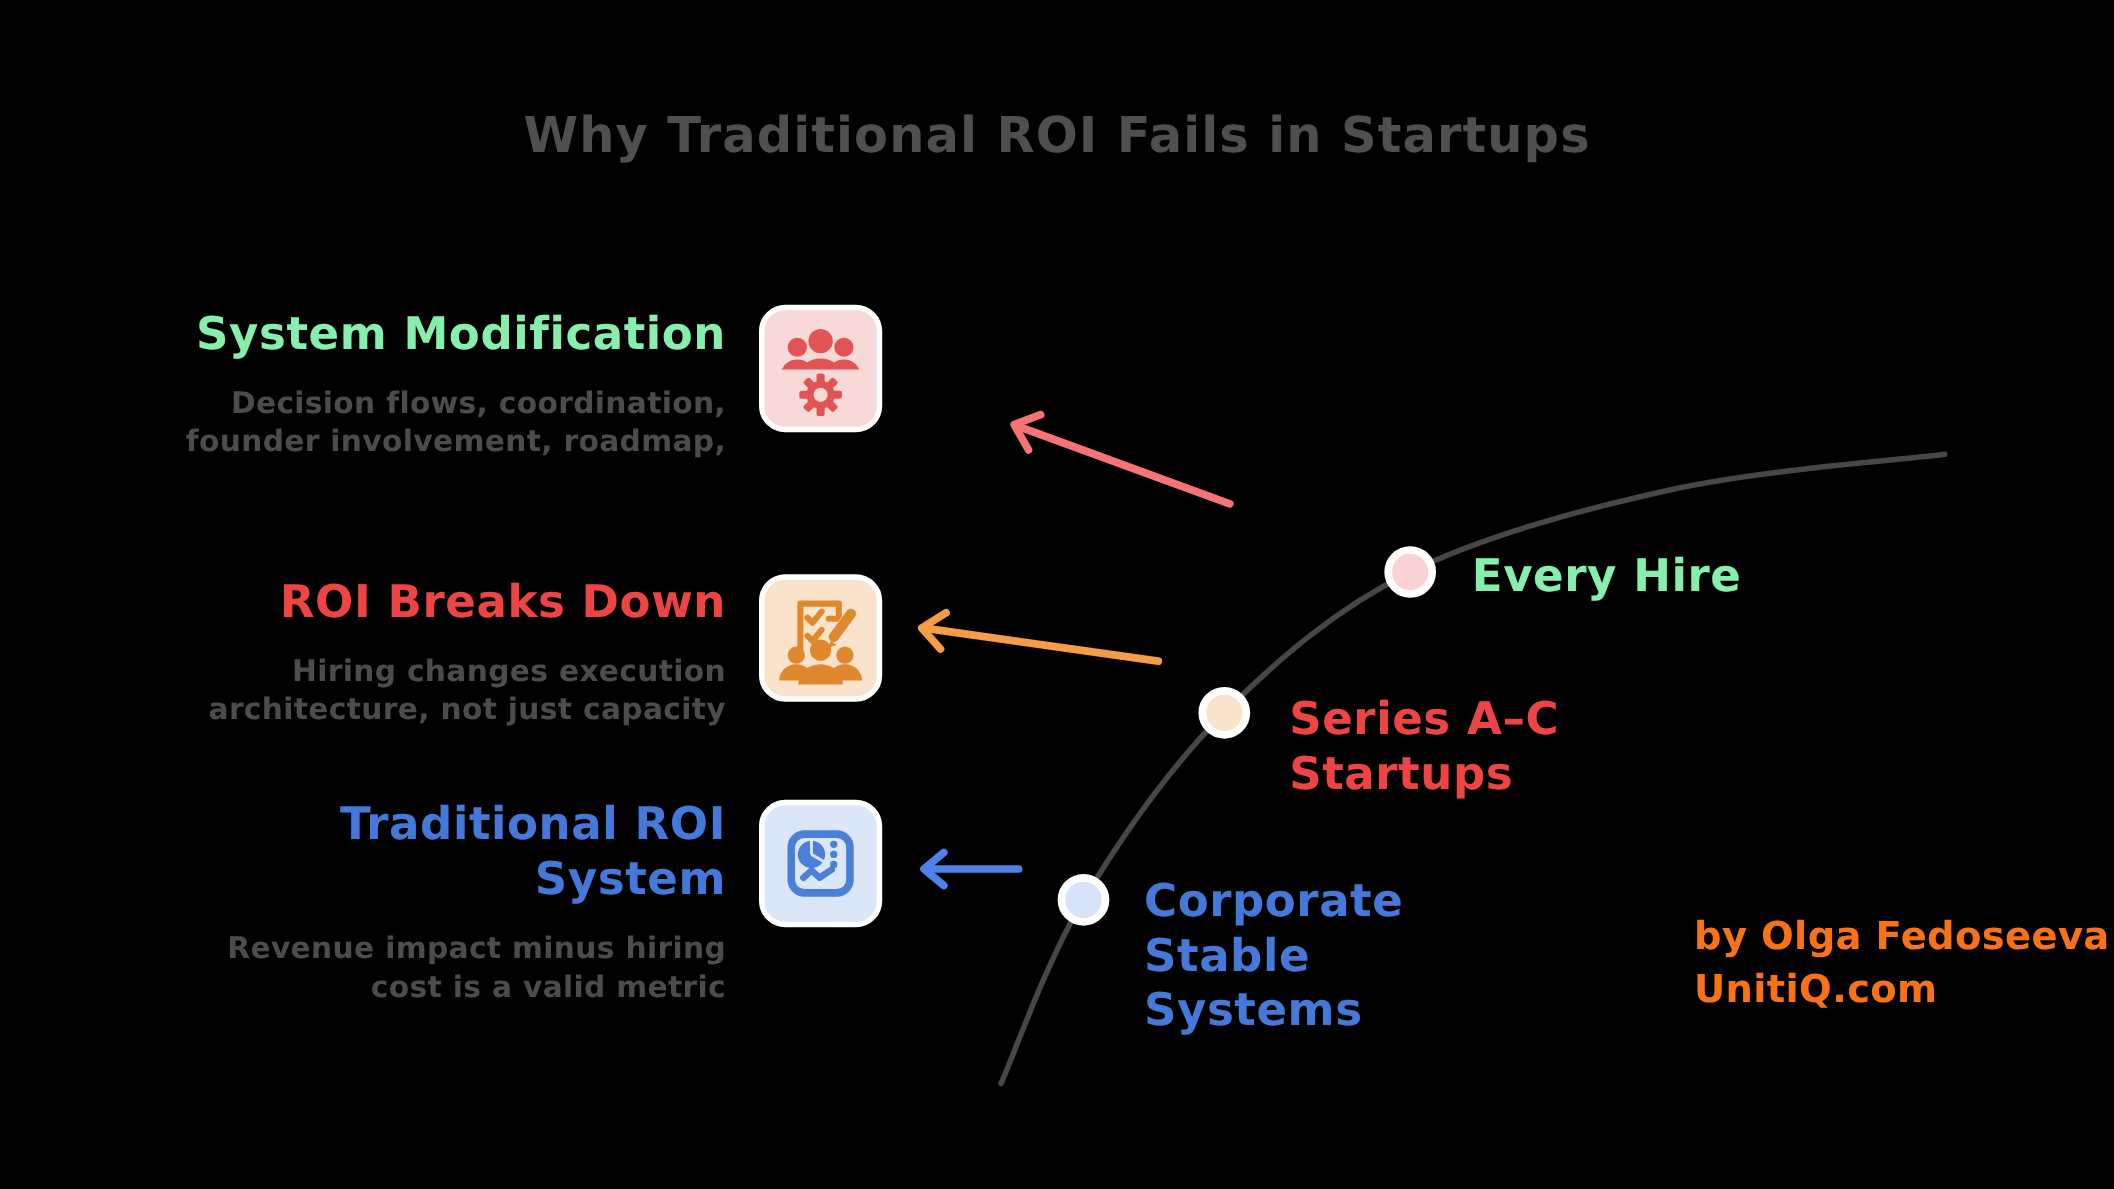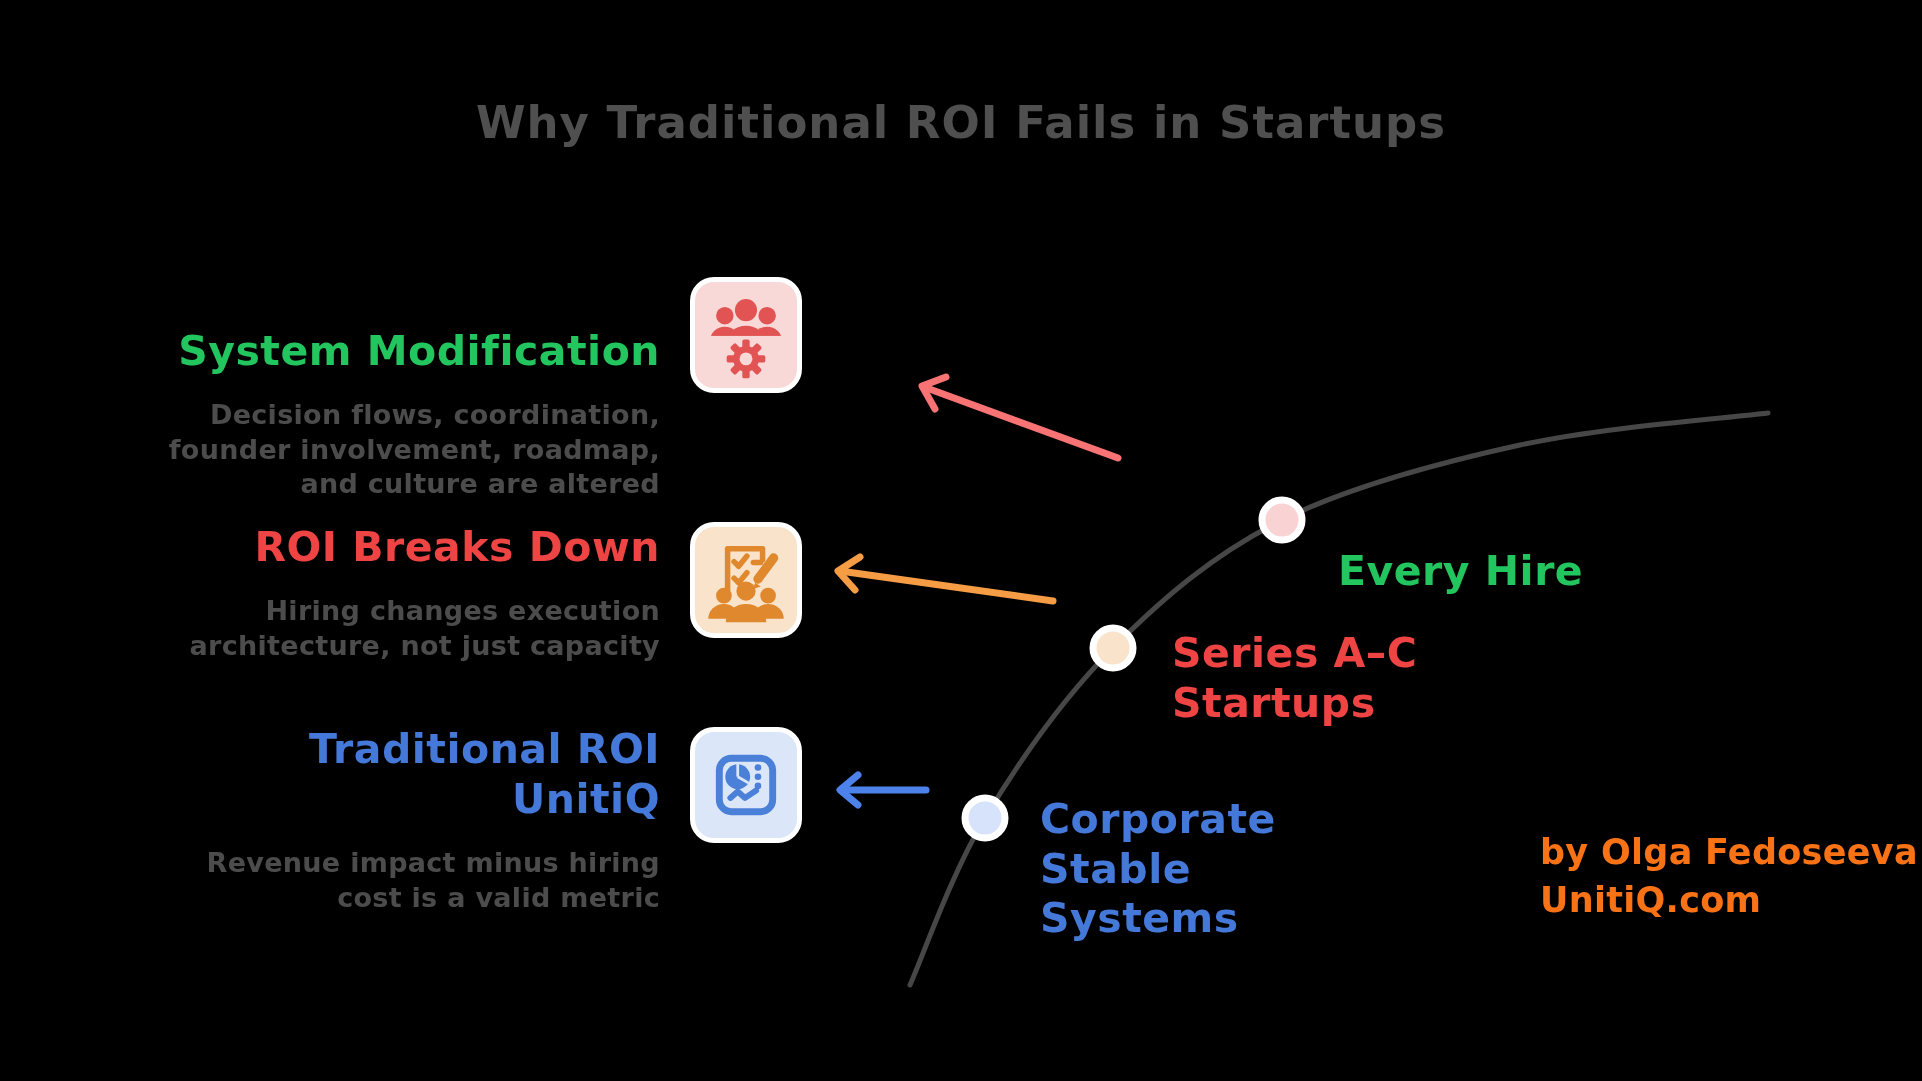--- a/index.html
+++ b/index.html
@@ -30,21 +30,21 @@
   
   .stage-text {
     position: absolute;
     right: 1262px;
     width: 640px;
     text-align: right;
   }
   .stage-heading { font-size: 41px; letter-spacing: 0.5px; line-height: 1.22; margin-bottom: 22px; }
   .stage-desc { font-size: 27px; color: #4c4c4c; line-height: 1.28; letter-spacing: 0.3px; }
 
-  .red    { color: #22c55e; margin-top: 48px; }
+  .red    { color: #86efac; }
   .orange { color: #ef4444; }
   .blue   { color: #4479d9; }
 
   #stage1-text { top: 278px; }
   #stage2-text { top: 522px; }
   #stage3-text { top: 724px; }
 
   .icon-card {
     position: absolute;
     left: 690px;
@@ -88,21 +88,20 @@
 
 <div id="canvas">
 
   <div class="title">Why Traditional ROI Fails in Startups</div>
 
   <div class="stage-text" id="stage1-text">
     <div class="stage-heading red">System Modification</div>
     <div class="stage-desc">
       <div>Decision flows, coordination,</div>
       <div>founder involvement, roadmap,</div>
-      <div>and culture are altered</div>
     </div>
   </div>
   <div class="icon-card" id="card1">
     <svg viewBox="0 0 100 100" aria-hidden="true">
       <g fill="#e25353">
         <circle cx="27" cy="29" r="9.5"></circle>
         <circle cx="50" cy="23" r="12"></circle>
         <circle cx="73" cy="29" r="9.5"></circle>
         <path d="M11,56 a16,15 0 0 1 32,0 z"></path>
         <path d="M29,58 a21,18 0 0 1 42,0 z"></path>
@@ -152,21 +151,21 @@
         <path d="M9,92 a17,16 0 0 1 34,0 z"></path>
         <path d="M28,96 a22,20 0 0 1 44,0 z"></path>
         <path d="M57,92 a17,16 0 0 1 34,0 z"></path>
       </g>
     </svg>
   </div>
 
   <div class="stage-text" id="stage3-text">
     <div class="stage-heading blue">
       <div>Traditional ROI</div>
-      <div>UnitiQ</div>
+      <div>System</div>
     </div>
     <div class="stage-desc">
       <div>Revenue impact minus hiring</div>
       <div>cost is a valid metric</div>
     </div>
   </div>
   <div class="icon-card" id="card3">
     <svg viewBox="0 0 100 100" aria-hidden="true">
       <rect x="21" y="21" width="58" height="58" rx="13" fill="none" stroke="#4a80d8" stroke-width="7.5"></rect>
       <circle cx="41" cy="41" r="13.5" fill="#4a80d8"></circle>

